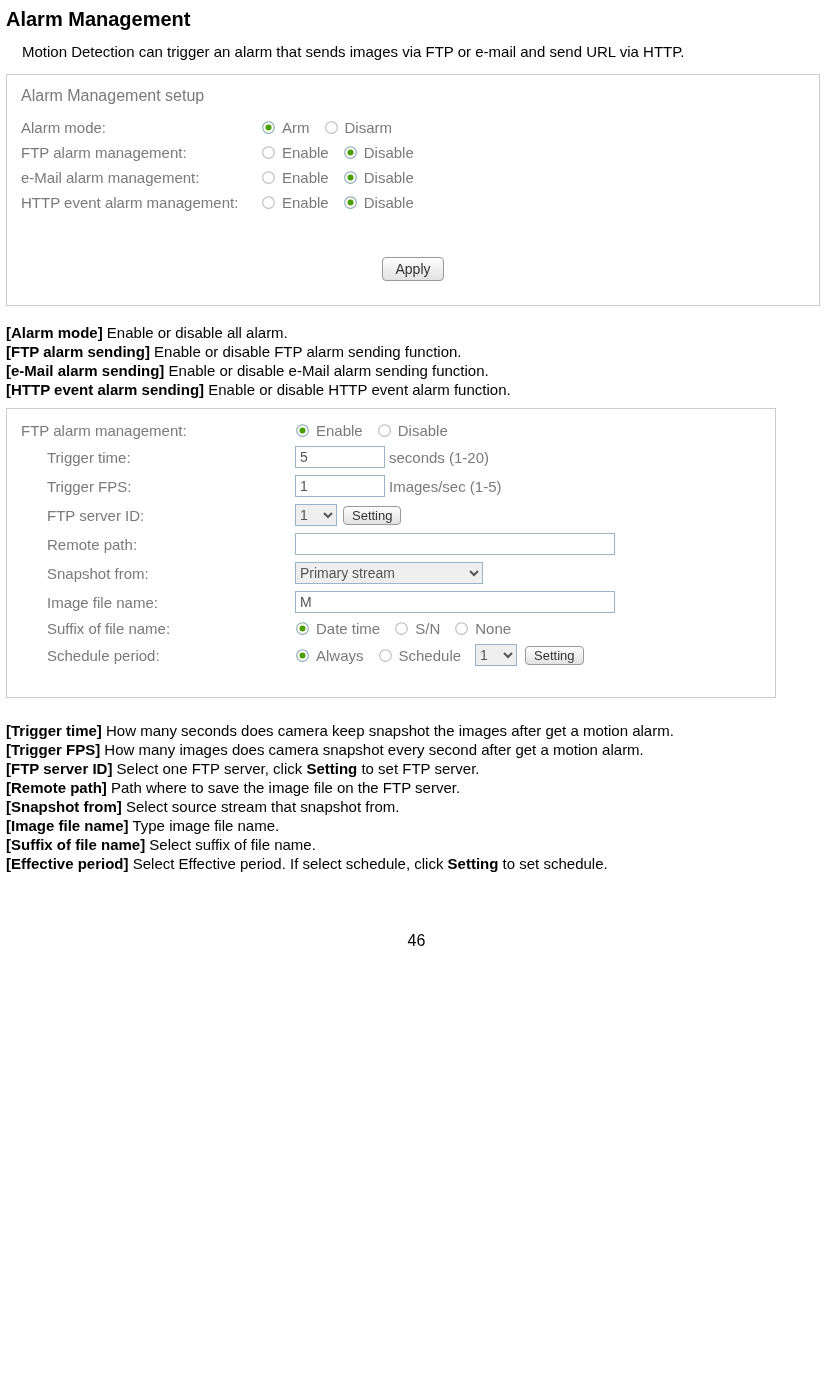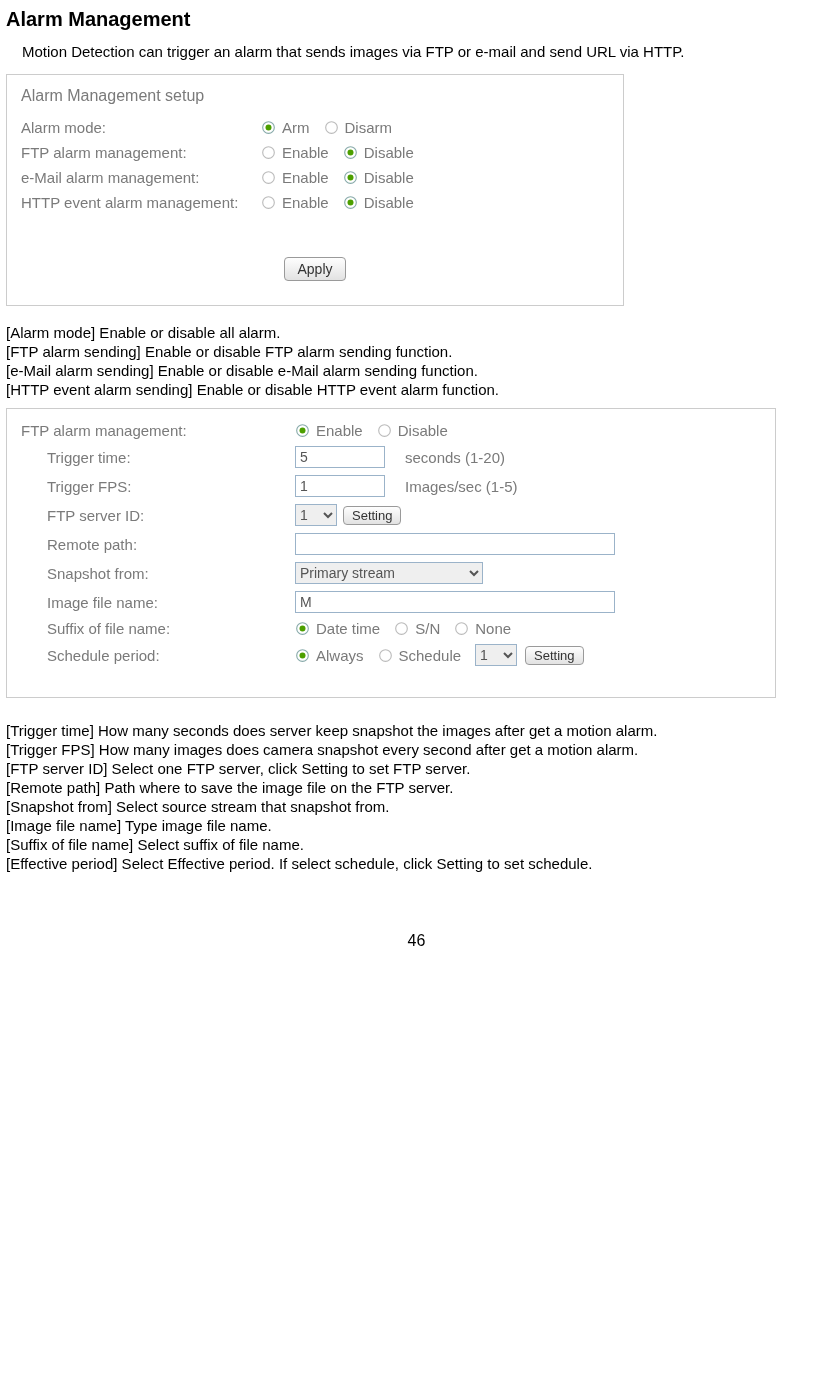--- a/index.html
+++ b/index.html
@@ -15,21 +15,21 @@
     font-size: 20px;
     font-weight: bold;
     margin: 4px 0 12px 0;
   }
   p { margin: 6px 16px; }
   .panel {
     border: 1px solid #ccc;
     background: #fff;
     margin: 14px 0 18px 0;
     padding: 10px 14px 24px 14px;
-    width: 618px;
+    width: 814px;
     box-sizing: border-box;
     color: #7a7a7a;
     font-family: Verdana, Arial, sans-serif;
     font-size: 15px;
   }
   .panel-title {
     color: #7a7a7a;
     font-size: 16px;
     margin: 2px 0 14px 0;
   }
@@ -60,35 +60,35 @@
     border: 1px solid #9a9a9a;
     border-radius: 4px;
     padding: 3px 12px;
     color: #333;
     font-family: Verdana, Arial, sans-serif;
     font-size: 14px;
     cursor: pointer;
   }
   .btn-sm { padding: 1px 8px; font-size: 13px; }
   .desc { margin: 2px 0; font-size: 15px; }
-  .desc b { font-weight: normal; text-align: center; }
+  .desc b { font-weight: bold; text-align: center; }
   input.txt {
     border: 1px solid #9bb3c9;
     height: 20px;
     padding: 0 4px;
     color: #555;
     font-size: 14px;
   }
   select.sel {
     border: 1px solid #9bb3c9;
     height: 22px;
     color: #555;
     font-size: 14px;
   }
-  .suffix { margin-left: 20px; color:#7a7a7a; }
+  .suffix { margin-left: 4px; color:#7a7a7a; }
   .panel2 {
     border: 1px solid #ccc;
     background: #fff;
     margin: 10px 0 24px 0;
     padding: 6px 14px 24px 14px;
     width: 770px;
     box-sizing: border-box;
     color: #7a7a7a;
     font-family: Verdana, Arial, sans-serif;
     font-size: 15px;
@@ -283,21 +283,21 @@
     </span>
     <select class="sel" style="width:42px">
       <option>1</option>
     </select>
     <span style="width:8px"></span>
     <span class="btn btn-sm">Setting</span>
   </div>
 </div>
 
 <div>
-  <p class="desc"><b>[Trigger time]</b><span> How many seconds does server keep snapshot the images after get a motion alarm.</span></p>
+  <p class="desc"><b>[Trigger time]</b><span> How many seconds does camera keep snapshot the images after get a motion alarm.</span></p>
   <p class="desc"><b>[Trigger FPS]</b><span> How many images does camera snapshot every second after get a motion alarm.</span></p>
   <p class="desc"><b>[FTP server ID]</b><span> Select one FTP server, click </span><b>Setting</b><span> to set FTP server.</span></p>
   <p class="desc"><b>[Remote path]</b><span> Path where to save the image file on the FTP server.</span></p>
   <p class="desc"><b>[Snapshot from]</b><span> Select source stream that snapshot from.</span></p>
   <p class="desc"><b>[Image file name]</b><span> Type image file name.</span></p>
   <p class="desc"><b>[Suffix of file name]</b><span> Select suffix of file name.</span></p>
   <p class="desc"><b>[Effective period]</b><span> Select Effective period. If select schedule, click </span><b>Setting</b><span> to set schedule.</span></p>
 </div>
 
 <div class="page-num">46</div>

